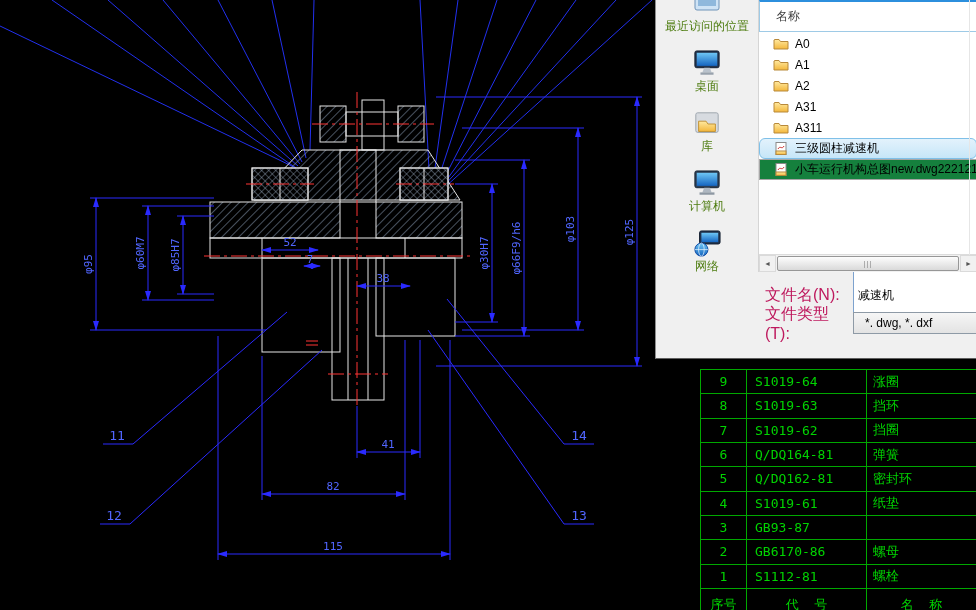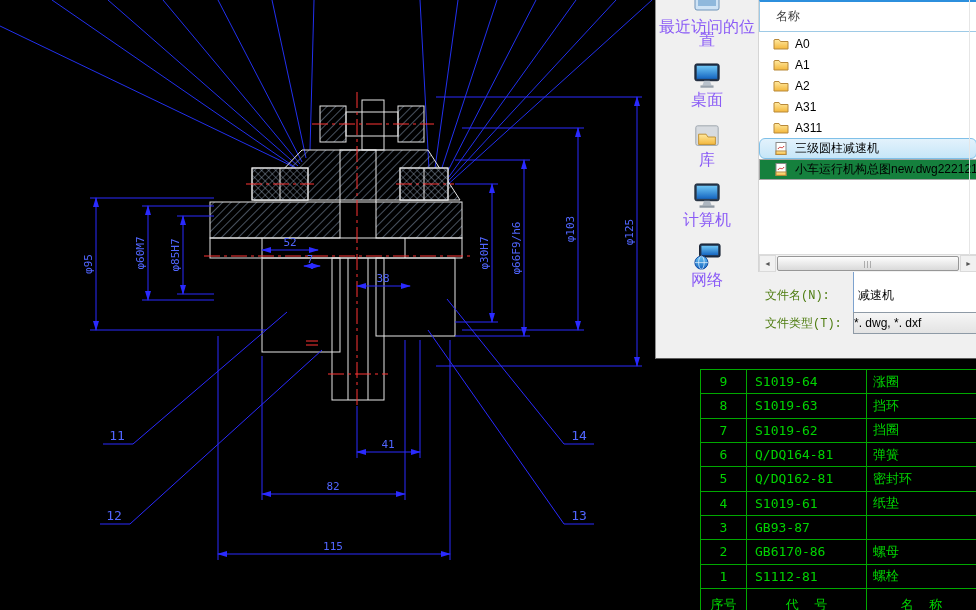--- a/index.html
+++ b/index.html
@@ -8,21 +8,21 @@
   #drawing{position:absolute;left:0;top:0;}
 
   
   #dialog{position:absolute;left:655px;top:0;width:321px;height:358px;background:#f0f0f0;
           border-left:1px solid #8e8e8e;border-bottom:1px solid #5f5f5f;
           box-shadow:0 6px 12px rgba(0,0,0,.7);display:flex;overflow:hidden;}
   .dlg-sidebar{width:102px;display:flex;flex-direction:column;align-items:center;padding-top:0;}
   .side-item{display:flex;flex-direction:column;align-items:center;margin-bottom:17px;}
   .side-item.clipped .side-icon{margin-top:-10px;}
   .side-icon{width:34px;height:28px;}
-  .side-label{font-size:16px;color:#8b5cf6;text-align:center;line-height:13px;margin-top:2px;}
+  .side-label{font-size:12px;color:#4d7c0f;text-align:center;line-height:13px;margin-top:2px;}
 
   .dlg-main{flex:1;display:flex;flex-direction:column;position:relative;min-width:0;}
   .file-list{position:relative;height:272px;background:#fff;border-left:1px solid #d5d5d5;}
   .file-list::after{content:"";position:absolute;top:0;bottom:17px;right:7px;width:1px;background:#e6e6e6;}
   .list-header{height:32px;display:flex;align-items:center;padding-left:16px;font-size:12px;color:#404040;
                background:#fff;border:1px solid #9ecae6;border-top:2px solid #2c8fdd;box-sizing:border-box;}
   .list-rows{padding-top:1px;}
   .list-row{height:21px;display:flex;align-items:center;gap:6px;padding-left:13px;font-size:12px;color:#000;
             border:1px solid transparent;box-sizing:border-box;}
   .list-row.selected{background:linear-gradient(#e3f2fc,#c6e6f8);border:1px solid #7fc0e8;border-radius:6px;}
@@ -33,25 +33,25 @@
   .hscroll{position:absolute;bottom:0;left:0;right:0;height:17px;background:#f1f1f1;
            border-top:1px solid #dcdcdc;display:flex;align-items:stretch;}
   .hs-btn{width:17px;display:flex;align-items:center;justify-content:center;font-size:7px;color:#555;
           background:#f1f1f1;border:1px solid #dadada;box-sizing:border-box;}
   .hs-thumb{flex:1;margin:1px;background:linear-gradient(#fdfdfd,#d9d9d9);border:1px solid #979797;
             border-radius:2px;display:flex;align-items:center;justify-content:center;color:#8f8f8f;
             font-size:8px;letter-spacing:1px;}
 
   .fields{padding:11px 0 0 7px;}
   .field-row{display:flex;align-items:center;height:24px;margin-bottom:4px;}
-  .field-label{width:88px;font-size:12px;color:#4d7c0f;flex:0 0 88px;font-family:Liberation Mono, monospace;}
+  .field-label{width:88px;font-size:16px;color:#be185d;flex:0 0 88px;}
   .file-name-input{flex:1;height:20px;border:1px solid #7da2ce;font-size:12px;padding:16px 4px;
                    font-family:"Liberation Sans",sans-serif;outline:none;min-width:0;}
   .combo{flex:1;height:20px;border:1px solid #8e9aa6;background:linear-gradient(#f6f6f6,#e3e3e3);
-         font-size:12px;display:flex;align-items:center;padding:0 0;color:#000;min-width:0;}
+         font-size:12px;display:flex;align-items:center;padding:0 11px;color:#000;min-width:0;}
 
   
   #bom{position:absolute;left:700px;top:369px;width:276px;height:241px;color:#00d400;
        font-family:"DejaVu Sans Mono",monospace;font-size:13px;}
   .bom-row{display:flex;height:24.33px;box-sizing:border-box;
            border-left:1px solid #00a800;border-top:1px solid #00a800;}
   .bom-row.footer{height:33px;}
   .bom-c1{width:46px;display:flex;align-items:center;justify-content:center;
           border-right:1px solid #00a800;box-sizing:border-box;white-space:pre;}
   .bom-c2{width:120px;display:flex;align-items:center;padding-left:8px;

